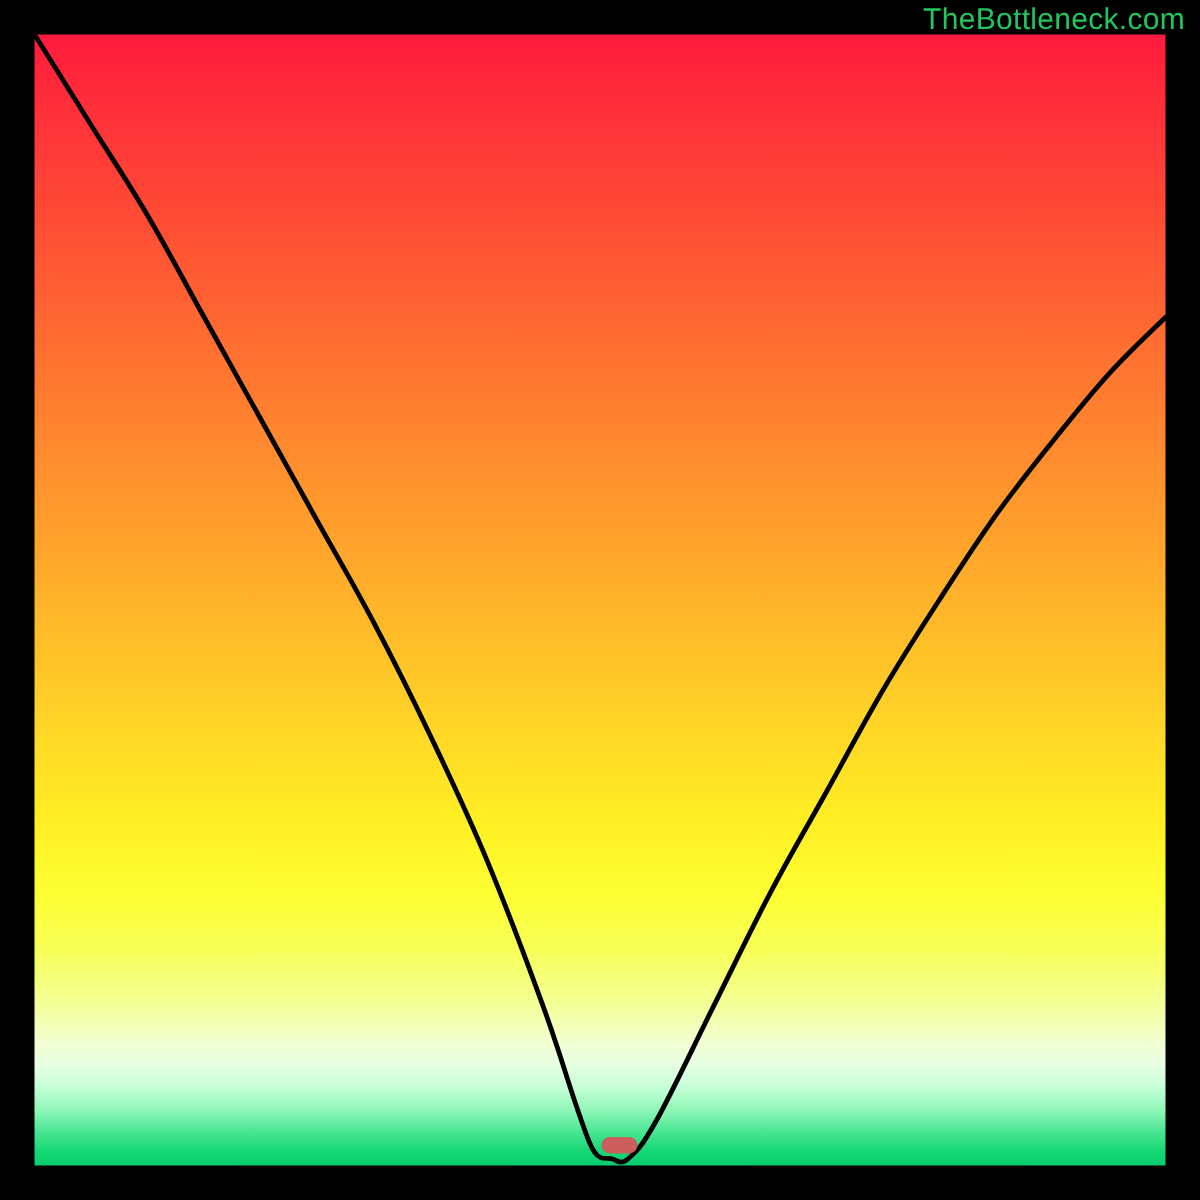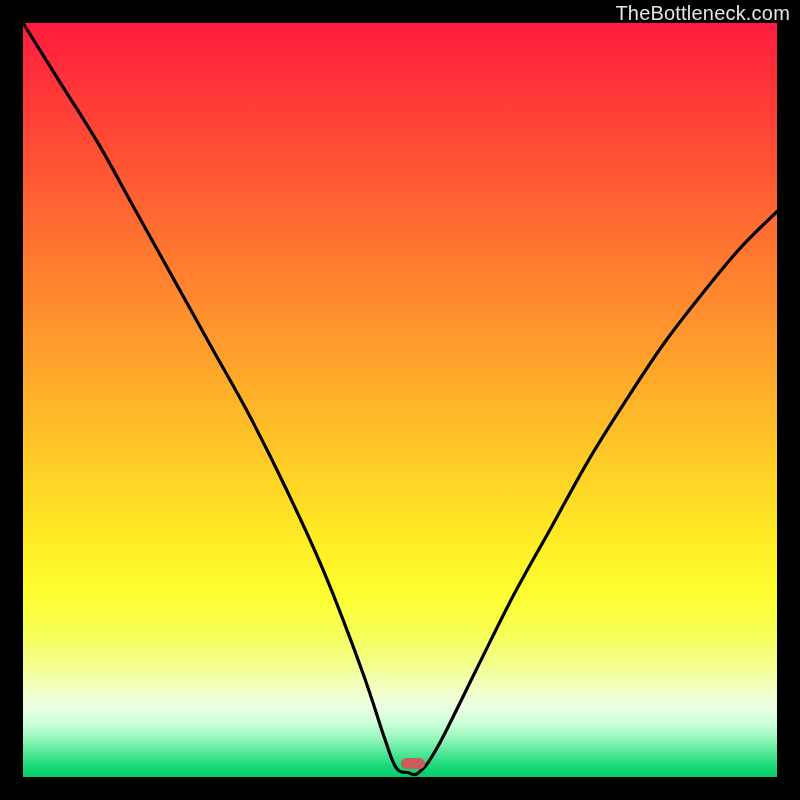--- a/index.html
+++ b/index.html
@@ -47,21 +47,21 @@
       #92f7b8 95%,
       #4be694 97%,
       #18d877 98.6%,
       #07ce6d 100%
     );
   }
   .watermark {
     position: absolute;
     top: 2px;
     right: 10px;
-    color: #e5e5e5;
+    color: #22c55e;
     font-size: 20px;
     font-weight: 500;
     letter-spacing: 0.2px;
     user-select: none;
   }
   svg.curve {
     position: absolute;
     left: 23px;
     top: 23px;
     width: 754px;

